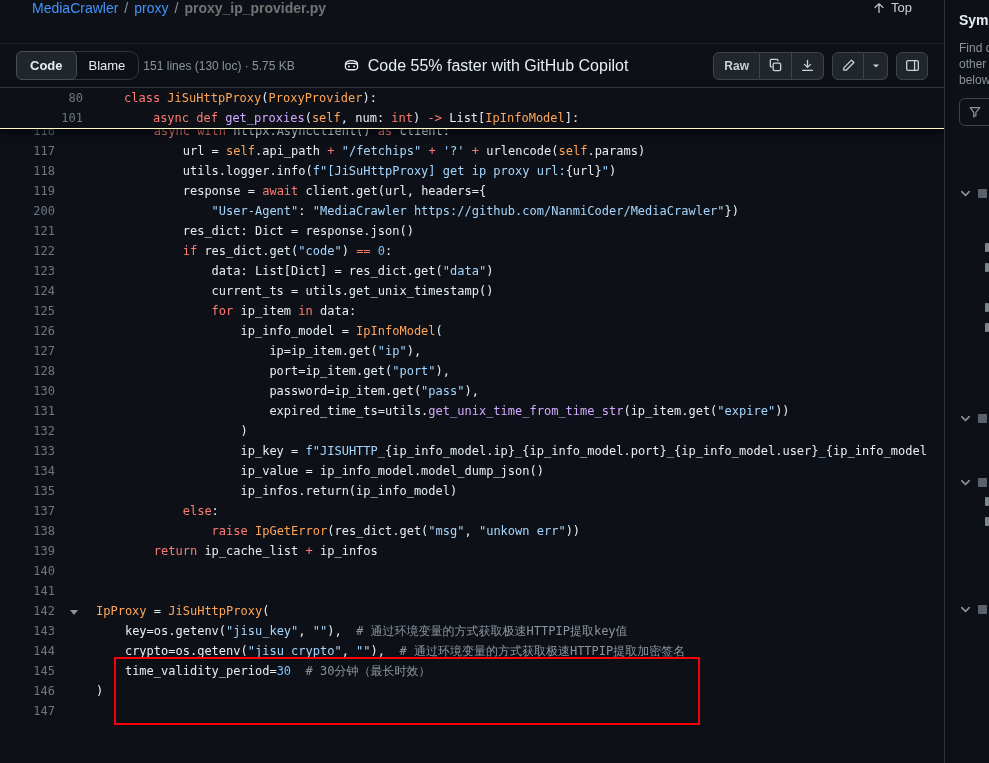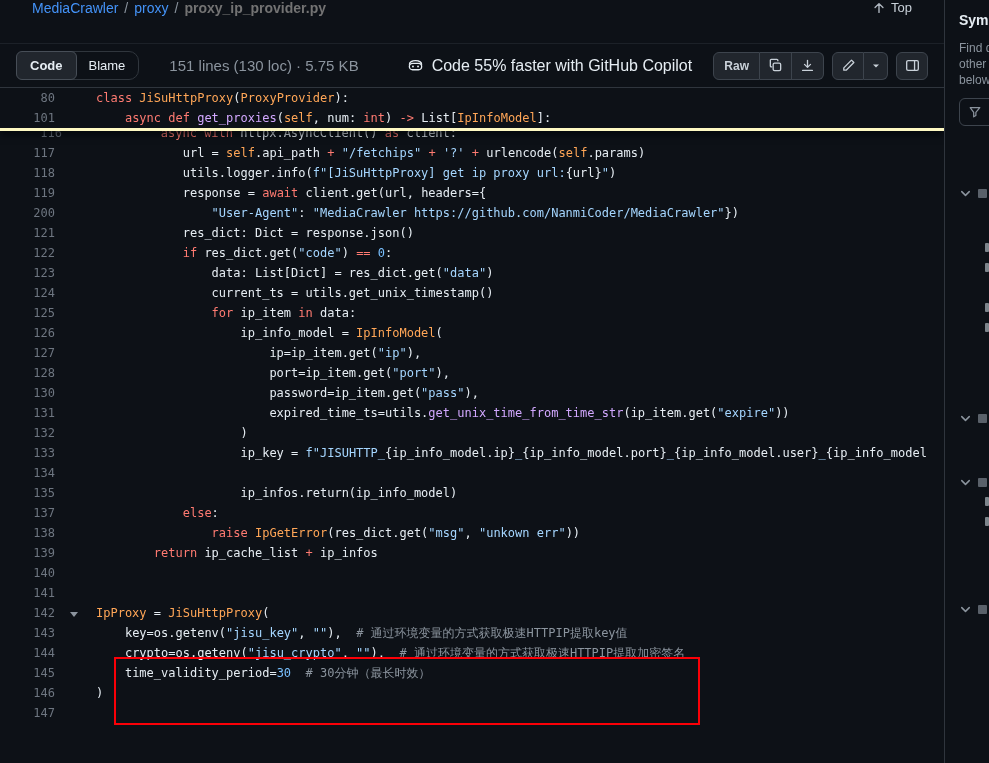--- a/index.html
+++ b/index.html
@@ -13,21 +13,21 @@
   .bc-link{color:#4493f8;text-decoration:none;cursor:pointer;}
   .bc-sep{color:#8b949e;margin:0 6px;}
   .bc-file{color:#737373;font-weight:700;}
   .top-link{margin-left:auto;display:flex;align-items:center;gap:5px;color:#c9d1d9;font-size:13px;cursor:pointer;}
 
   
   .toolbar{height:44px;display:flex;align-items:center;padding:0 16px;border-bottom:1px solid #2f353d;box-sizing:border-box;}
   .seg-control{display:flex;border:1px solid #30363d;border-radius:10px;}
   .seg{background:transparent;border:0;color:#e6edf3;font-size:13px;padding:6px 13px;cursor:pointer;font-family:inherit;}
   .seg.active{background:#21262d;border:1px solid #474e57;border-radius:6px;margin:-1px;font-weight:700;}
-  .file-stats{color:#8b949e;font-size:15px;margin-left:30px;white-space:nowrap;}
+  .file-stats{color:#8b949e;font-size:12px;margin-left:4px;white-space:nowrap;}
   .copilot{display:flex;align-items:center;gap:8px;color:#e6edf3;font-size:16px;margin-left:48px;cursor:pointer;white-space:nowrap;}
   .toolbar-right{margin-left:auto;display:flex;align-items:center;gap:8px;}
   .btn-group{display:flex;border-radius:14px;}
   .btn{background:#21262d;border:1px solid #3d444d;color:#c9d1d9;height:28px;font-size:12px;font-weight:700;
     padding:0 10px;display:flex;align-items:center;justify-content:center;cursor:pointer;font-family:inherit;box-sizing:border-box;border-radius:6px;}
   .btn.icon{width:32px;padding:0;}
   .btn.narrow{width:24px;padding:0;}
   .btn-group .btn{border-radius:0;}
   .btn-group .btn+.btn{border-left:0;}
   .btn-group .btn:first-child{border-radius:6px 0 0 6px;}
@@ -37,22 +37,22 @@
   .code-area{position:relative;height:675px;overflow:hidden;background:#0d1117;
     font-family:"DejaVu Sans Mono","Liberation Mono",monospace;font-size:12px;}
   .row{display:flex;height:20px;line-height:20px;}
   .ln{width:55px;flex:none;text-align:right;color:#6e7681;cursor:pointer;}
   .gutter{width:41px;flex:none;position:relative;}
   .fold{display:inline-block;width:0;height:0;border-left:4px solid transparent;border-right:4px solid transparent;
     border-top:5px solid #8b949e;margin:8px 0 0 15px;cursor:pointer;}
   .codetext{white-space:pre;color:#e6edf3;}
   .tok-pl{color:#e6edf3;} .tok-k{color:#ff7b72;} .tok-s{color:#a5d6ff;} .tok-fn{color:#d2a8ff;}
   .tok-c{color:#ffa657;} .tok-n{color:#79c0ff;} .tok-cm{color:#8b949e;}
-  .sticky{position:relative;z-index:3;background:#0d1117;box-shadow:0 4px 7px rgba(1,4,9,.7);border-bottom:3px solid #fef9c3;}
-  .partial{height:12px;overflow:hidden;margin-left:7px;}
+  .sticky{position:relative;z-index:3;background:#0d1117;box-shadow:0 4px 7px rgba(1,4,9,.7);border-bottom:1px solid #fef9c3;padding-left:28px;}
+  .partial{height:12px;overflow:hidden;}
   .partial .row{margin-top:-8px;}
   .red-box{position:absolute;left:114px;top:569px;width:582px;height:64px;border:2px solid #fb0007;z-index:2;pointer-events:none;}
 
   
   .symbols-panel{position:absolute;left:944px;top:0;width:45px;height:763px;border-left:1px solid #2f353d;
     overflow:hidden;padding:12px 0 0 14px;box-sizing:border-box;background:#0d1117;}
   .sym-title{color:#e6edf3;font-size:14px;font-weight:700;white-space:nowrap;}
   .sym-desc{margin-top:12px;color:#8b949e;font-size:12px;line-height:16px;}
   .sym-desc div{white-space:nowrap;}
   .sym-filter{margin-top:10px;width:240px;height:28px;border:1px solid #3d444d;border-radius:6px;
@@ -231,20 +231,21 @@
             <div class="codetext"><span class="tok-pl">                    </span><span class="tok-pl">)</span></div>
           </div>
           <div class="row">
             <div class="ln">133</div>
             <div class="gutter"></div>
             <div class="codetext"><span class="tok-pl">                    </span><span class="tok-pl">ip_key = </span><span class="tok-s">f"JISUHTTP_</span><span class="tok-pl">{ip_info_model.ip}</span><span class="tok-s">_</span><span class="tok-pl">{ip_info_model.port}</span><span class="tok-s">_</span><span class="tok-pl">{ip_info_model.user}</span><span class="tok-s">_</span><span class="tok-pl">{ip_info_model</span></div>
           </div>
           <div class="row">
             <div class="ln">134</div>
             <div class="gutter"></div>
+            <div class="codetext"><span class="tok-pl">                    </span><span class="tok-pl">ip_value = ip_info_model.model_dump_json()</span></div>
           </div>
           <div class="row">
             <div class="ln">135</div>
             <div class="gutter"></div>
             <div class="codetext"><span class="tok-pl">                    </span><span class="tok-pl">ip_infos.return(ip_info_model)</span></div>
           </div>
           <div class="row">
             <div class="ln">137</div>
             <div class="gutter"></div>
             <div class="codetext"><span class="tok-pl">            </span><span class="tok-k">else</span><span class="tok-pl">:</span></div>

